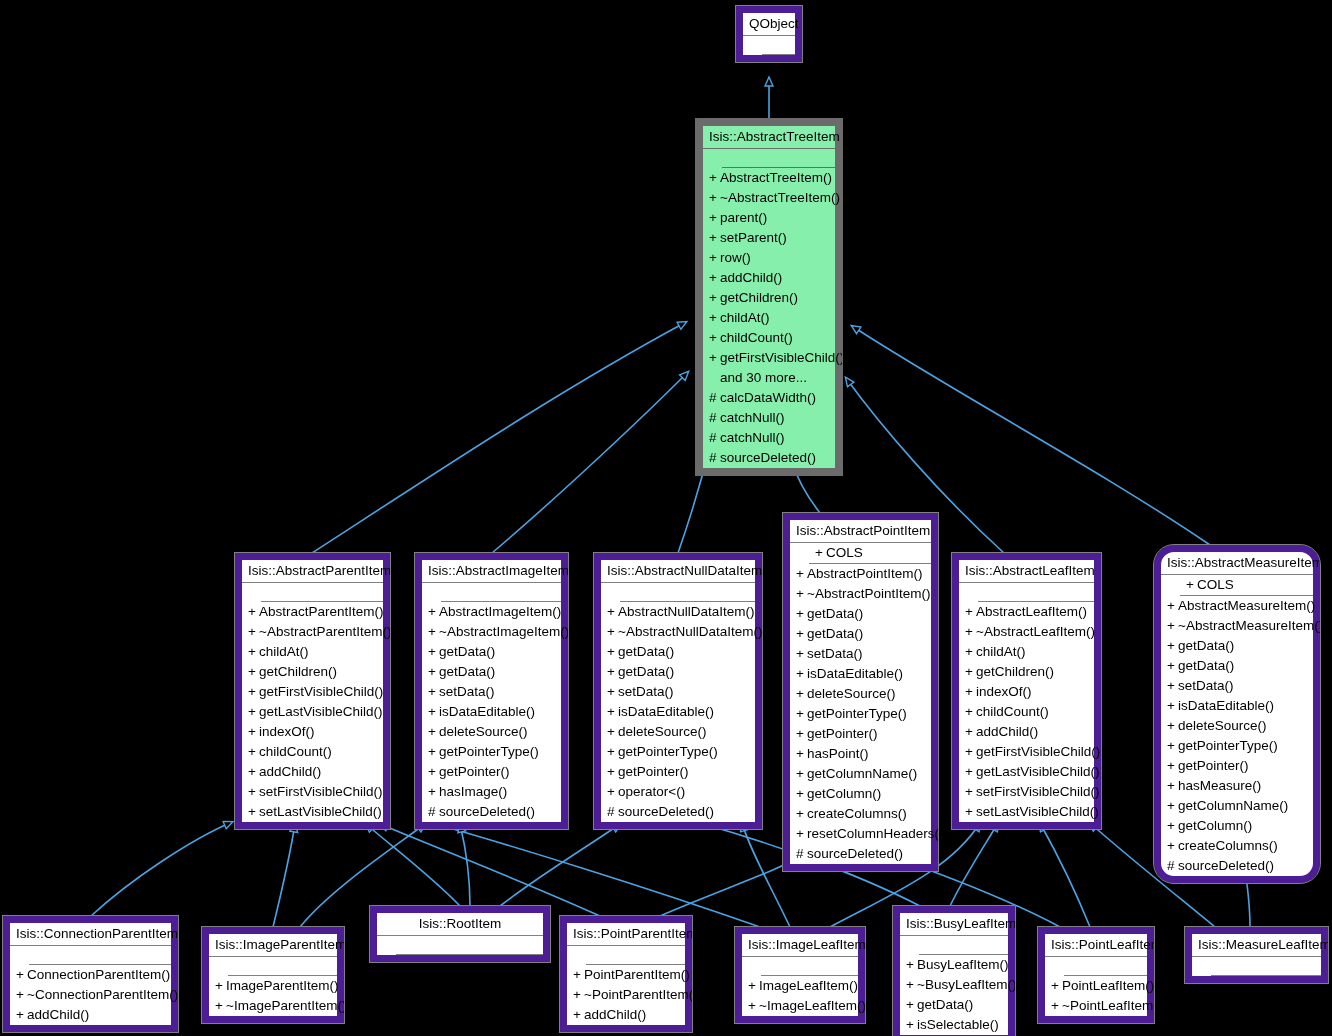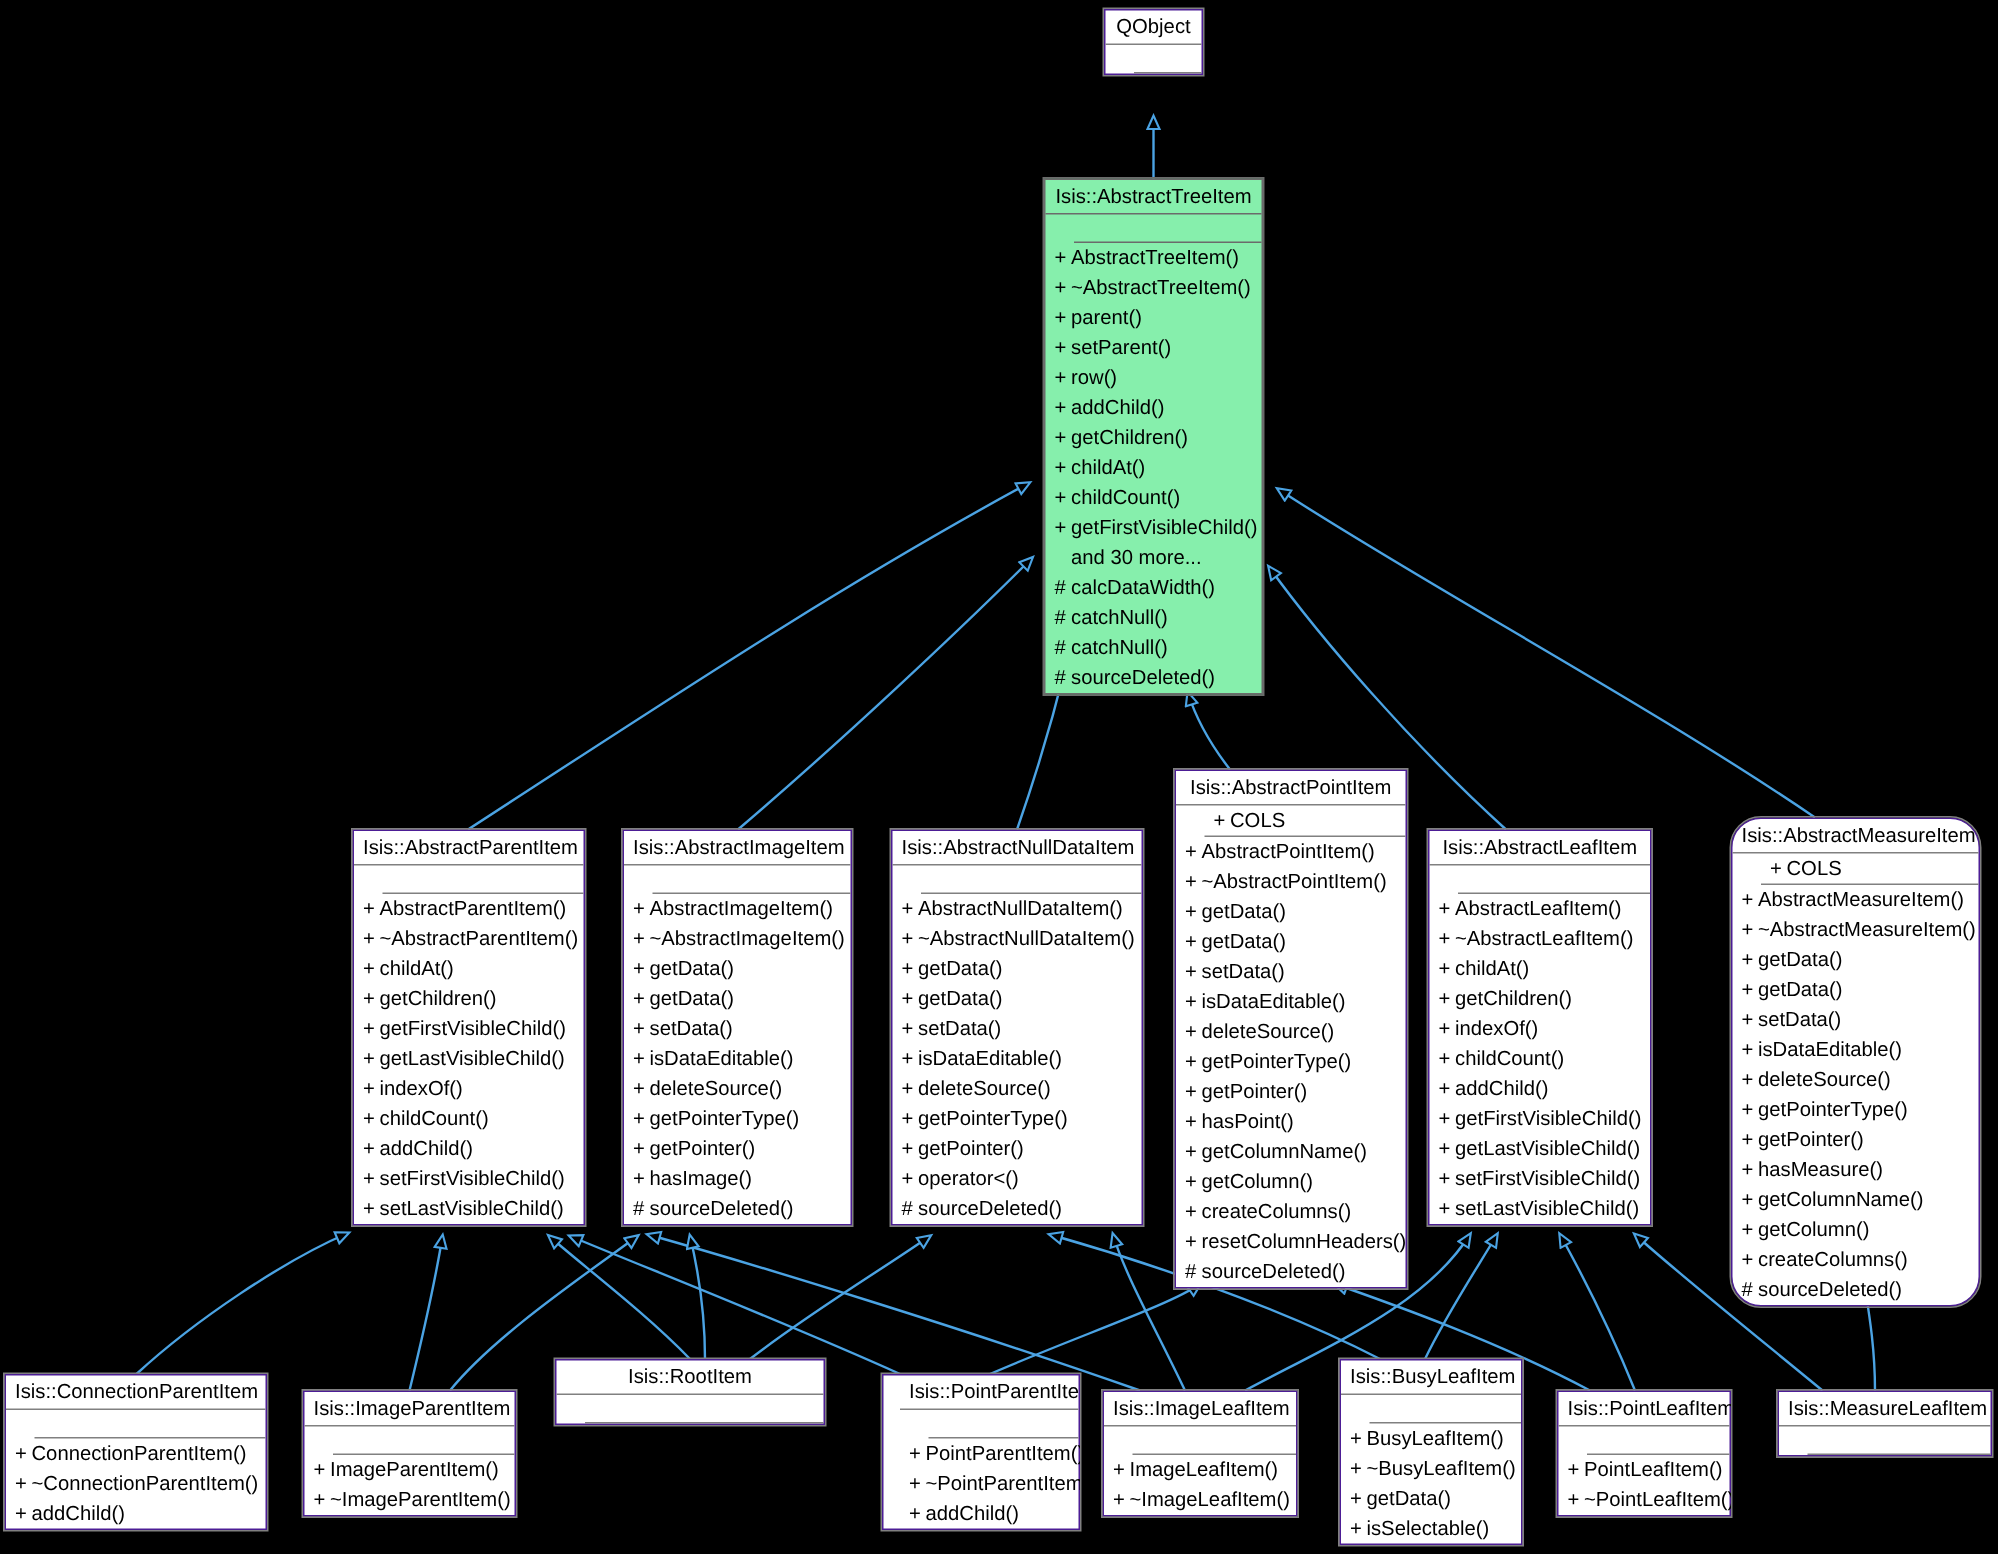--- a/index.html
+++ b/index.html
@@ -19,21 +19,21 @@
     position: absolute;
     left: 0; top: 0;
     width: 1332px;
     height: 1036px;
     pointer-events: none;
   }
   .node {
     position: absolute;
     box-sizing: border-box;
     background: #ffffff;
-    border: 1px solid #4c1d95;
+    border: 7px solid #4c1d95;
     outline: 1px solid #808080;
     color: #000000;
   }
   .node.highlight {
     background: #86efac;
   }
   .node .title {
     text-align: center;
     font-size: 13.5px;
     line-height: 19px;
@@ -256,21 +256,21 @@
         <div class="attrs"></div>
         <div class="ops">
           <div class="row"><span class="vis">+</span><span>ImageParentItem()</span></div>
           <div class="row"><span class="vis">+</span><span>~ImageParentItem()</span></div>
         </div>
       </div>
       <div class="node" style="left: 370px; top: 906px; width: 180px;">
         <div class="title">Isis::RootItem</div>
         <div class="attrs"></div>
       </div>
-      <div class="node" style="left: 588px; top: 916px; width: 132px; padding-left: 11px;">
+      <div class="node" style="left: 560px; top: 916px; width: 132px;">
         <div class="title">Isis::PointParentItem</div>
         <div class="attrs"></div>
         <div class="ops">
           <div class="row"><span class="vis">+</span><span>PointParentItem()</span></div>
           <div class="row"><span class="vis">+</span><span>~PointParentItem()</span></div>
           <div class="row"><span class="vis">+</span><span>addChild()</span></div>
         </div>
       </div>
       <div class="node" style="left: 735px; top: 927px; width: 130px;">
         <div class="title">Isis::ImageLeafItem</div>

